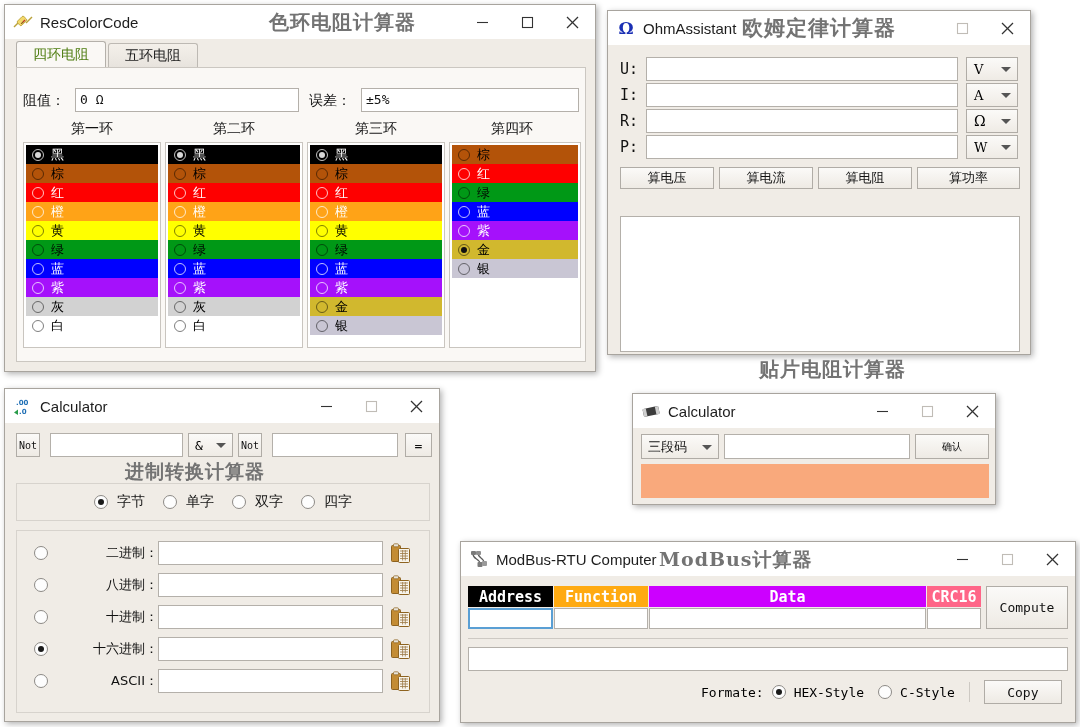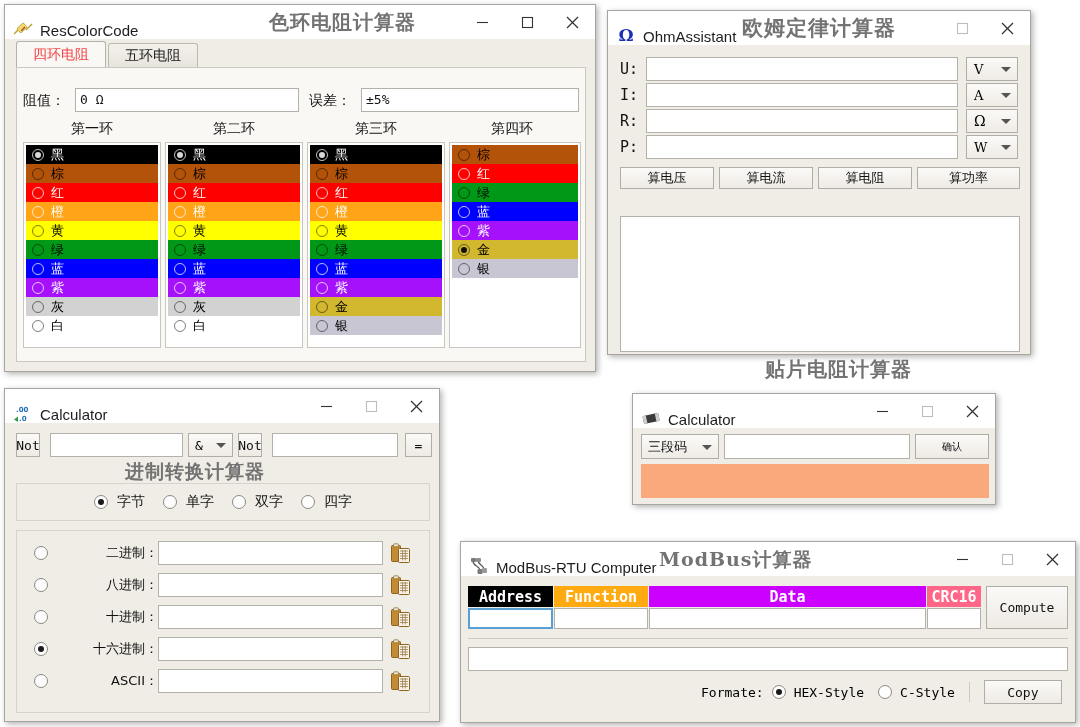--- a/index.html
+++ b/index.html
@@ -4,21 +4,21 @@
 <style>
   html,body{margin:0;padding:0;}
   body{
     width:1080px;height:727px;position:relative;overflow:hidden;
     background:#ffffff;
     font-family:"Liberation Sans","DejaVu Sans",sans-serif;
     -webkit-font-smoothing:antialiased;
   }
   .win{position:absolute;background:#f0ece6;border:1px solid #a8a49e;
        box-shadow:2px 2px 6px rgba(0,0,0,.30);box-sizing:border-box;}
-  .titlebar{height:34px;background:#ffffff;display:flex;align-items:flex-end;
+  .titlebar{height:34px;background:#ffffff;display:flex;align-items:center;
             position:relative;box-sizing:border-box;padding-left:8px;}
   .title-ico{width:20px;height:20px;flex:0 0 20px;margin-right:7px;position:relative;}
   .title-txt{font-size:15px;color:#1d1d1d;white-space:nowrap;font-family:"Liberation Sans",sans-serif;}
   .wbtns{position:absolute;right:0;top:0;height:34px;display:flex;align-items:center;}
   .wbtn{width:45px;height:34px;display:flex;align-items:center;justify-content:center;
         color:#3a3a3a;font-size:15px;line-height:1;}
   .wbtn.dis{color:#c4c0ba;}
   .wbtn svg{display:block;}
   .redlabel{position:absolute;color:#737373;font-family:"DejaVu Serif","Liberation Serif",serif;
             font-weight:bold;white-space:nowrap;letter-spacing:1px;}
@@ -39,21 +39,21 @@
                    border-radius:50%;background:#1a1a1a;}
   .group{border:1px solid #d7d3cd;box-sizing:border-box;}
 
   
   #w-rescolor{left:4px;top:4px;width:592px;height:368px;}
   #w-rescolor .titlebar{border-bottom:none;}
   .tabstrip{position:absolute;left:11px;top:36px;height:27px;display:flex;align-items:flex-end;}
   .tab{height:25px;padding:0 16px;display:flex;align-items:center;font-size:14px;
        border:1px solid #bdb9b3;border-bottom:none;border-radius:3px 3px 0 0;
        background:linear-gradient(#f4f0ea,#e7e3dd);color:#1a1a1a;margin-right:2px;box-sizing:border-box;}
-  .tab.sel{background:#faf8f5;height:27px;border-color:#b4b0aa;color:#ef4444;}
+  .tab.sel{background:#faf8f5;height:27px;border-color:#b4b0aa;color:#4d7c0f;}
   .tabpane{position:absolute;left:11px;top:62px;width:570px;height:295px;
            background:#faf8f5;border:1px solid #cbc7c1;box-sizing:border-box;}
   .ringhead{position:absolute;font-size:14px;color:#111;text-align:center;}
   .ringbox{position:absolute;background:#fff;border:1px solid #c9c5bf;box-sizing:border-box;padding:2px;}
   .ringrow{height:19px;display:flex;align-items:center;padding-left:6px;box-sizing:border-box;}
   .ringrow .rr{width:12px;height:12px;border-radius:50%;border:1px solid rgba(0,0,0,.45);
                box-sizing:border-box;position:relative;flex:0 0 12px;margin-right:7px;background:transparent;}
   .ringrow .rr.on::after{content:"";position:absolute;left:2px;top:2px;width:6px;height:6px;
                          border-radius:50%;background:#111;}
   .ringrow .rr.onw::after{background:#d8d8d8;}
@@ -63,21 +63,21 @@
   #w-ohm{left:607px;top:10px;width:424px;height:345px;}
   .ohmrow{position:absolute;display:flex;align-items:center;}
   .ohmlbl{font-family:"DejaVu Sans Mono","Liberation Mono",monospace;font-size:15px;color:#111;width:26px;}
   .ohmbtn{position:absolute;height:22px;font-size:13px;
           font-family:Liberation Mono, monospace;}
   .ohmout{position:absolute;left:12px;top:205px;width:400px;height:136px;background:#fff;
           border:1px solid #b4b0aa;box-sizing:border-box;}
 
   
   #w-calc{left:4px;top:388px;width:436px;height:334px;}
-  .notbtn{width:24px;height:24px;font-family:"DejaVu Sans Mono","Liberation Mono",monospace;font-size:13px;}
+  .notbtn{width:24px;height:24px;font-family:"DejaVu Sans Mono","Liberation Mono",monospace;font-size:10px;}
   .calcgrp{position:absolute;left:11px;top:94px;width:414px;height:38px;}
   .calcgrp2{position:absolute;left:11px;top:141px;width:414px;height:183px;}
   .baserow{position:absolute;left:0;display:flex;align-items:center;width:100%;}
   .baselbl{font-size:13px;font-family:"DejaVu Sans","Liberation Sans",sans-serif;
            text-align:right;color:#111;}
   .clip{width:19px;height:21px;position:relative;flex:0 0 19px;}
 
   
   #w-smt{left:632px;top:393px;width:364px;height:112px;}
   .smtorange{position:absolute;left:8px;top:70px;width:348px;height:34px;background:#f9a97c;}
@@ -513,21 +513,21 @@
               <line x1="9" y1="15.5" x2="17" y2="15.5"></line>
               <line x1="11.6" y1="7" x2="11.6" y2="17.5"></line>
               <line x1="14.3" y1="7" x2="14.3" y2="17.5"></line>
             </g>
           </svg></span>
       </div>
     </div>
 </div>
 
 <div class="win" id="w-smt">
-  <span class="redlabel" style="left:132px;top:-38px;font-size:20px;">贴片电阻计算器</span>
+  <span class="redlabel" style="left:126px;top:-38px;font-size:20px;">贴片电阻计算器</span>
   <div class="titlebar">
     <span class="title-ico">
       <svg width="20" height="20" viewBox="0 0 20 20">
         <rect x="2" y="6.5" width="16" height="8" rx="1" transform="rotate(-12 10 10)" fill="#3c3c3c"></rect>
         <rect x="2" y="6.5" width="3.4" height="8" transform="rotate(-12 10 10)" fill="#cfcfcf"></rect>
         <rect x="14.6" y="6.5" width="3.4" height="8" transform="rotate(-12 10 10)" fill="#cfcfcf"></rect>
       </svg>
     </span>
     <span class="title-txt">Calculator</span>
     <div class="wbtns">

